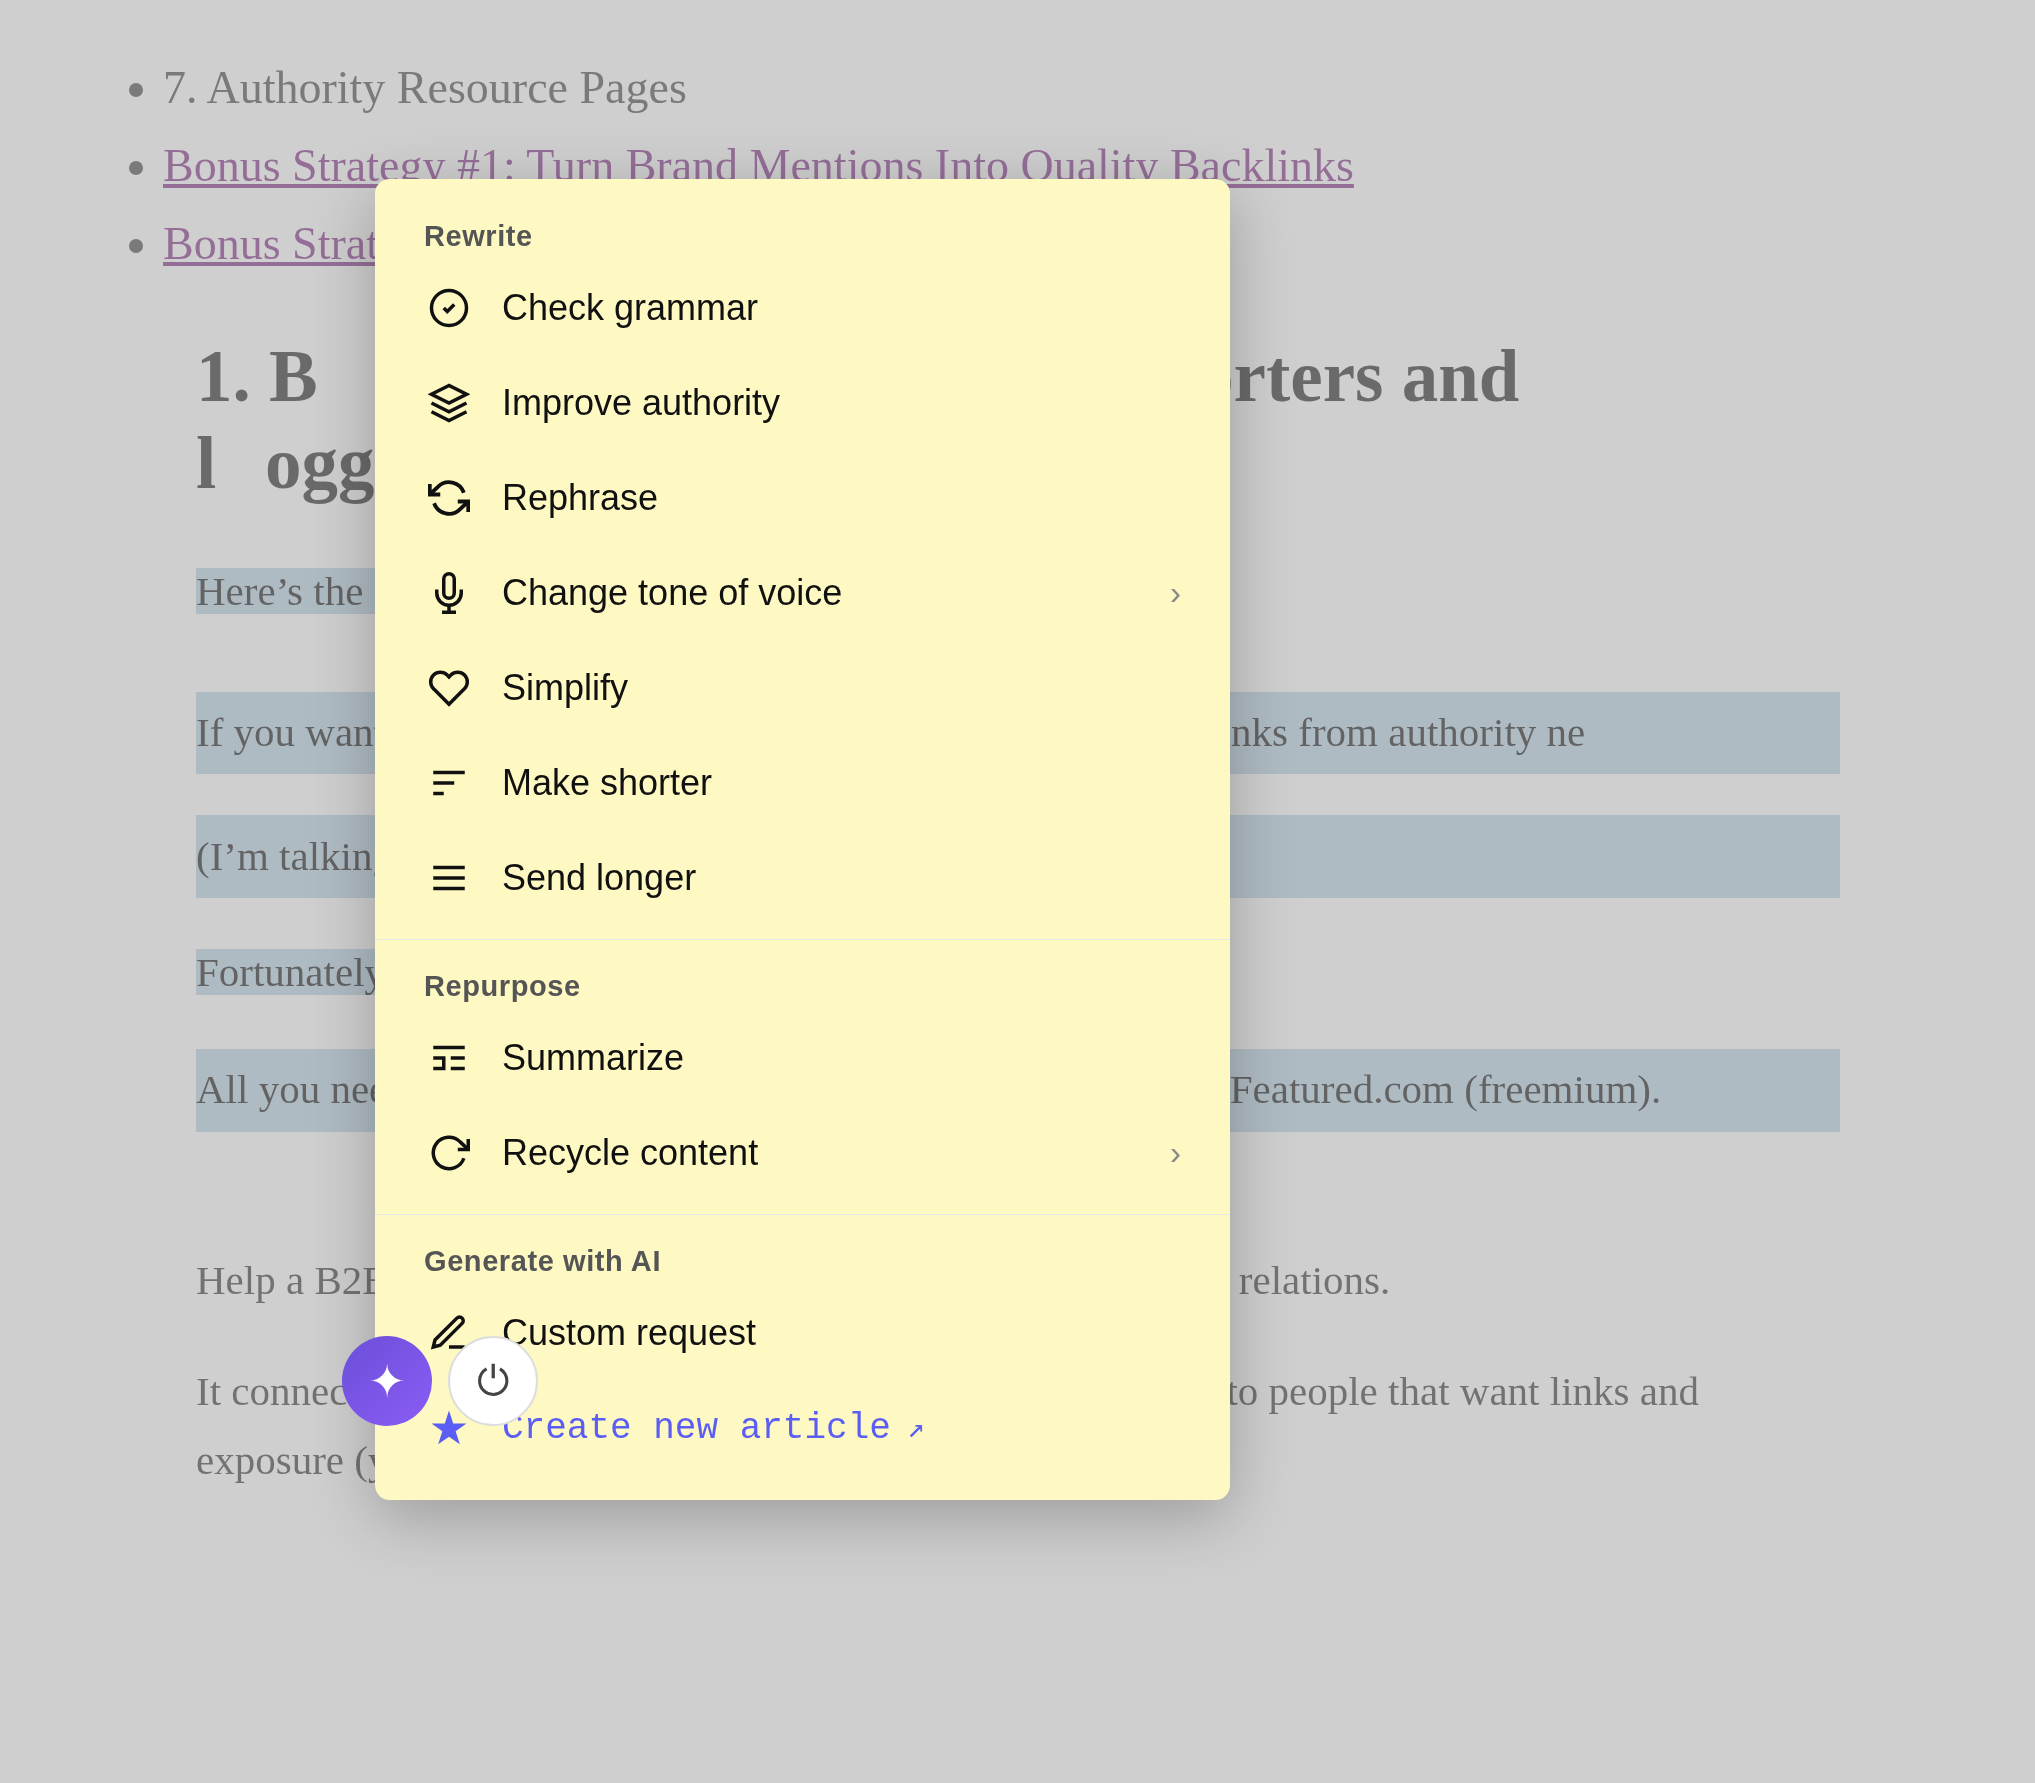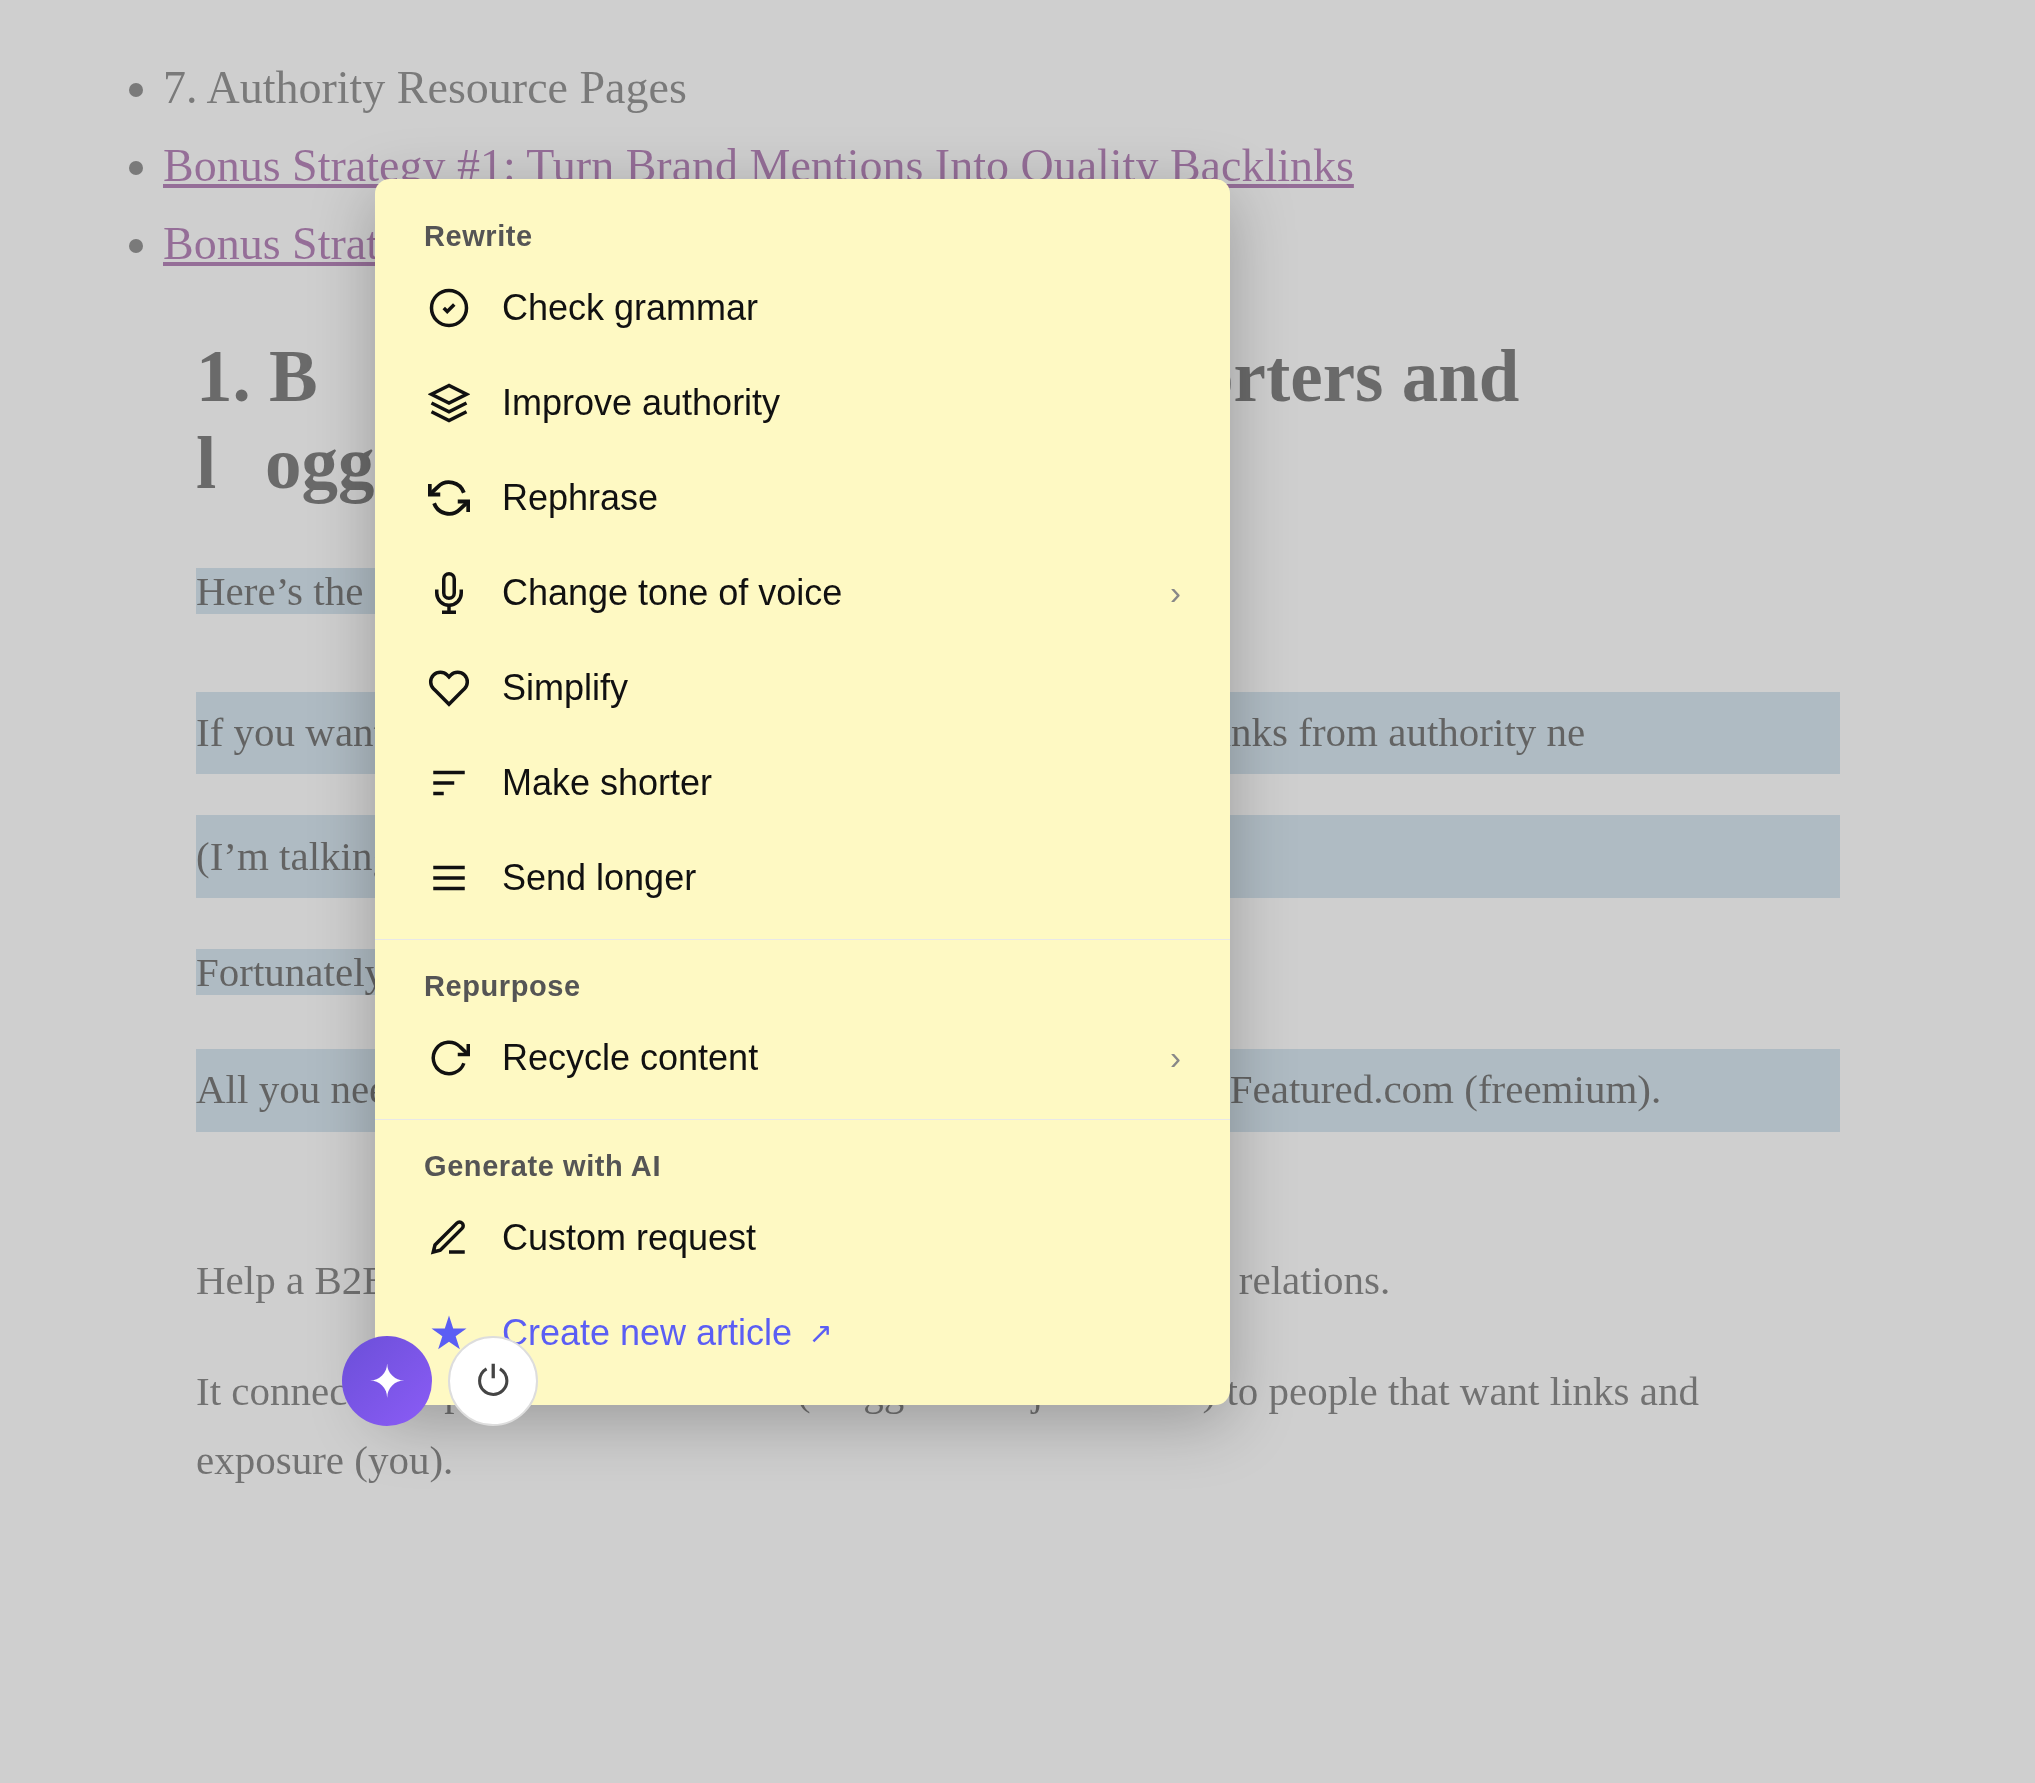--- a/index.html
+++ b/index.html
@@ -121,20 +121,21 @@
     }
 
     .menu-divider {
       height: 1.6px;
       background: #e8e8e8;
       margin: 13px 0;
     }
 
     .menu-item.create-article {
       color: #5b5ef4;
+      font-family: Liberation Mono, monospace;
     }
 
     .menu-item.create-article .menu-icon svg {
       fill: #5b5ef4;
     }
 
     .external-icon {
       margin-left: 16.3px;
       font-size: 29px;
       color: #5b5ef4;
@@ -311,20 +312,31 @@
         <line x1="3" y1="18" x2="21" y2="18"></line>
       </svg>
     </span>
     <span>Send longer</span>
   </div>
 
   <div class="menu-divider"></div>
 
   <div class="menu-section-label">Repurpose</div>
 
+  <div class="menu-item">
+    <span class="menu-icon">
+      <svg viewBox="0 0 24 24" fill="none" stroke="currentColor" stroke-width="2">
+        <line x1="3" y1="6" x2="21" y2="6"></line>
+        <polyline points="3,12 9,12 9,18 3,18"></polyline>
+        <line x1="13" y1="12" x2="21" y2="12"></line>
+        <line x1="13" y1="18" x2="21" y2="18"></line>
+      </svg>
+    </span>
+    <span>Summarize</span>
+  </div>
 
   <div class="menu-item">
     <span class="menu-icon">
       <svg viewBox="0 0 24 24" fill="none" stroke="currentColor" stroke-width="2">
         <polyline points="23,4 23,10 17,10"></polyline>
         <path d="M20.49 15a9 9 0 1 1-2.12-9.36L23 10"></path>
       </svg>
     </span>
     <span>Recycle content</span>
     <span class="chevron">›</span>

